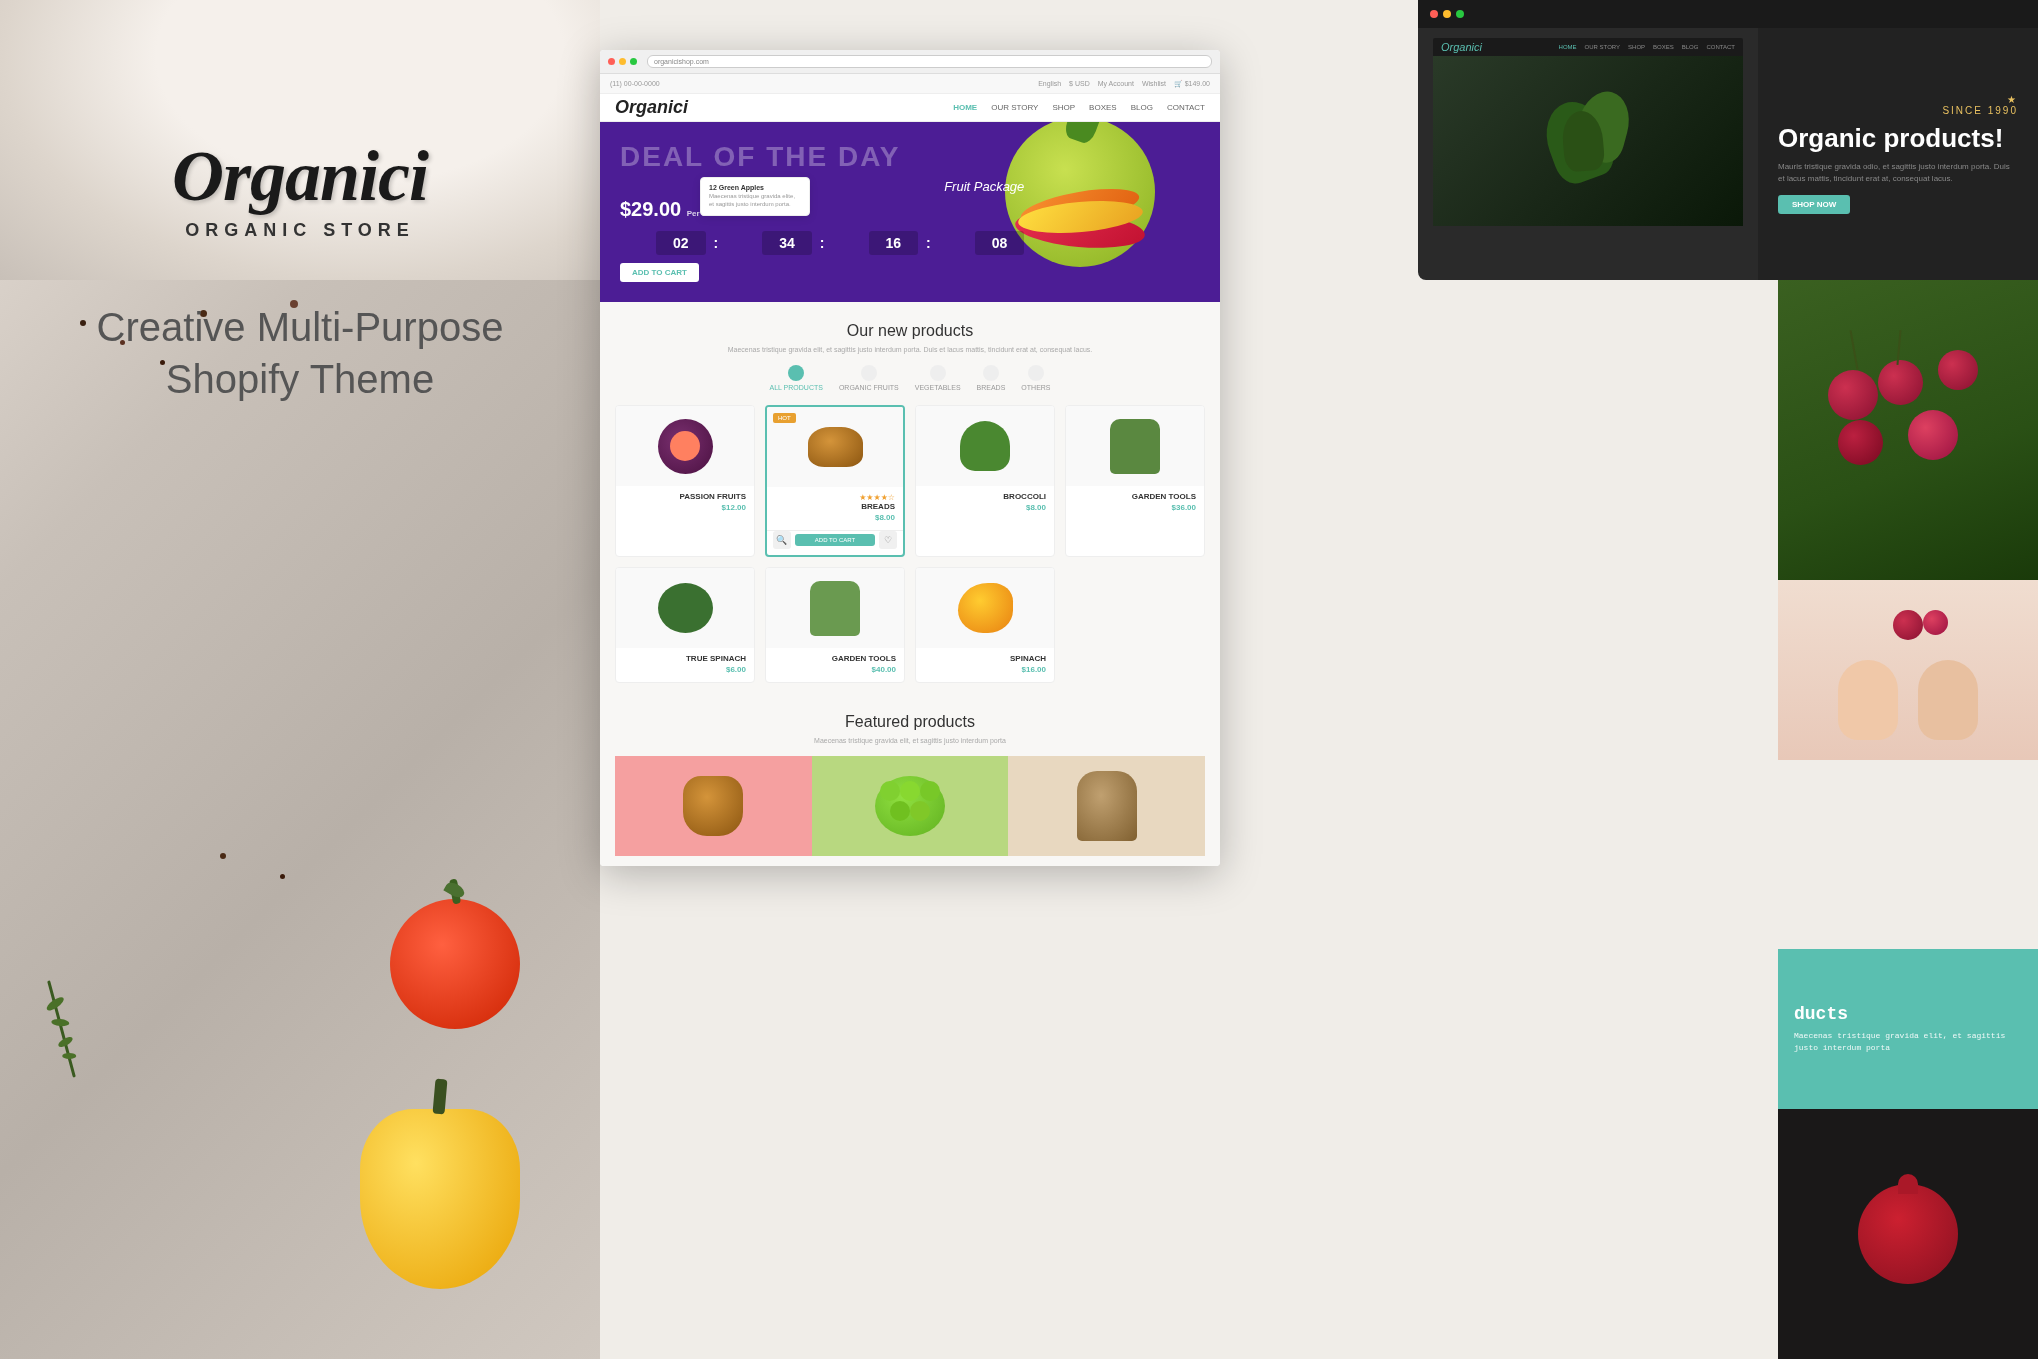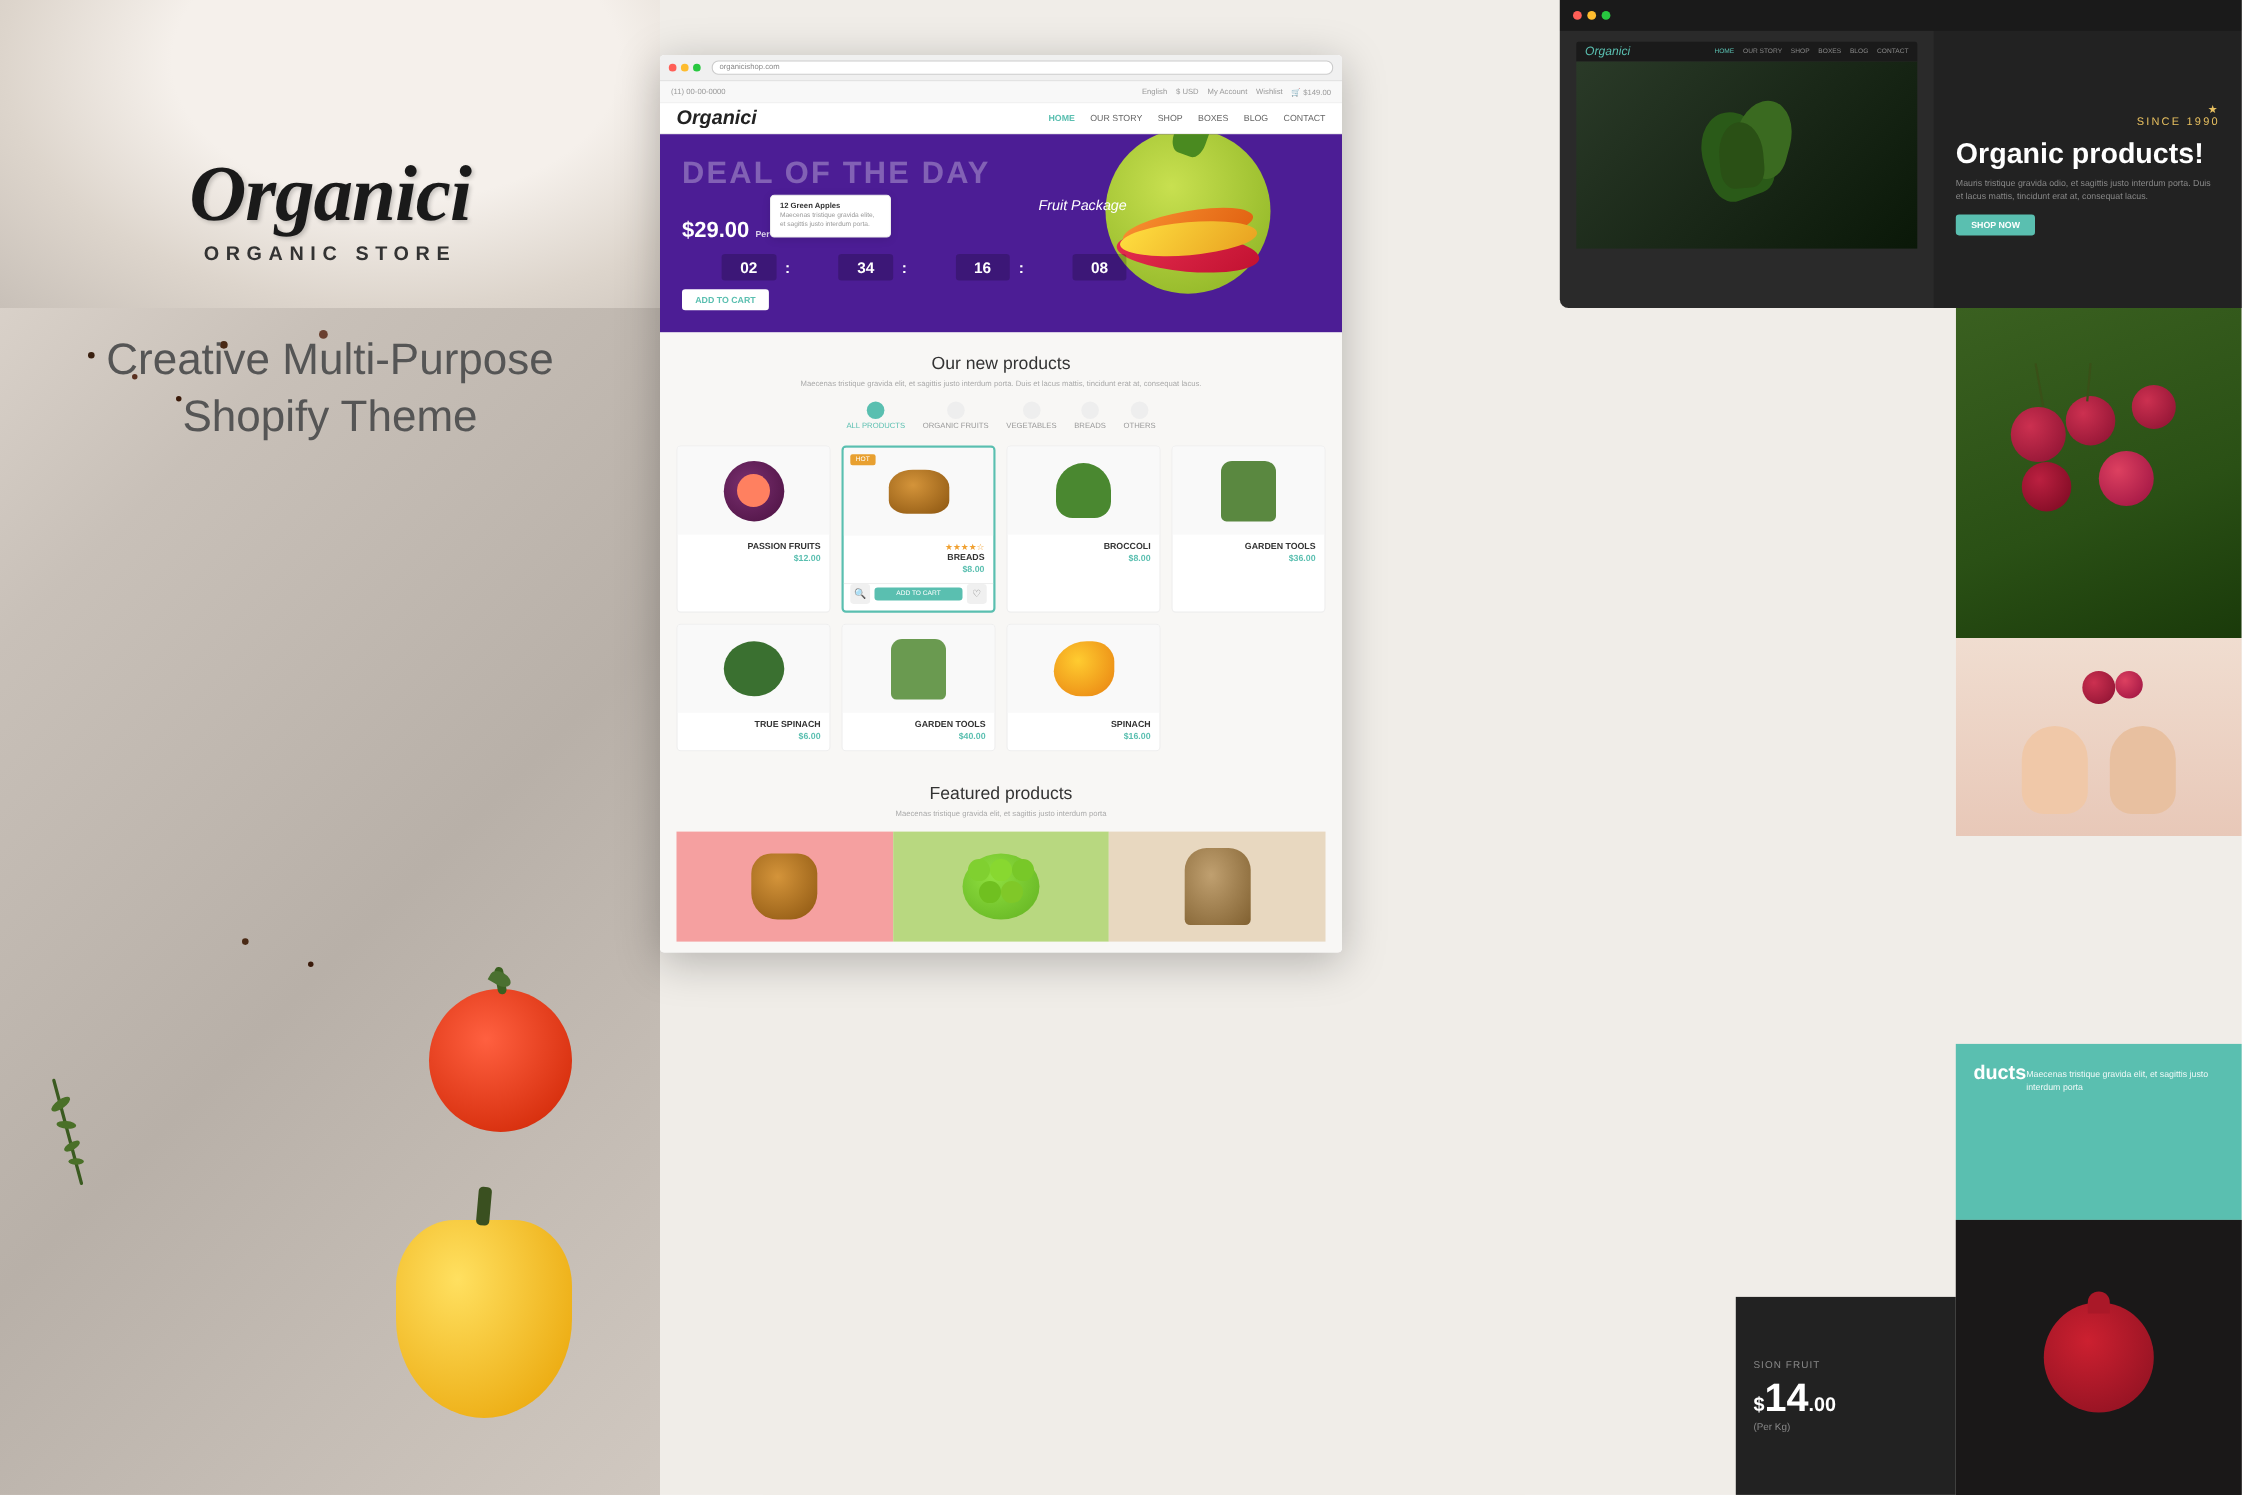--- a/index.html
+++ b/index.html
@@ -505,22 +505,23 @@
       background: linear-gradient(180deg, #f0ddd0, #e8c8b8);
       display: flex;
       align-items: center;
       justify-content: center;
     }
 
     .green-promo-content {
       padding: 16px;
       height: 100%;
       display: flex;
-      flex-direction: row;
-      justify-content: flex-end;
+      flex-direction: column;
+      justify-content: center;
+      font-family: Liberation Mono, monospace;
     }
   </style>
 </head>
 <body>
 
 <div class="left-panel">
   <div class="left-bg"></div>
   <div class="flour-texture"></div>
 
   <div class="spice-dot" style="width:6px;height:6px;top:320px;left:80px;background:#3a2010;"></div>
@@ -651,27 +652,20 @@
     <div style="position:absolute;bottom:0;left:0;width:100%;height:100%;background:#1a1818;display:flex;align-items:center;justify-content:center;">
 
       <div style="position:relative;">
         <div style="width:100px;height:100px;background:radial-gradient(circle at 40% 35%,#cc2030,#881020);border-radius:50%;position:relative;">
           <div style="position:absolute;top:-10px;left:50%;transform:translateX(-50%);width:20px;height:20px;background:#aa1828;border-radius:50% 50% 0 0;"></div>
         </div>
       </div>
     </div>
   </div>
 
-  <div style="position:absolute;bottom:0;right:260px;width:200px;height:180px;background:#222;padding:16px;display:flex;flex-direction:column;justify-content:center;">
-    <div style="color:#888;font-size:9px;letter-spacing:1px;">SION FRUIT</div>
-    <div style="color:white;font-size:36px;font-weight:bold;margin-top:4px;">
-      <span style="font-size:18px;">$</span><span>14</span><span style="font-size:18px;">.00</span>
-    </div>
-    <div style="color:#888;font-size:9px;">(Per Kg)</div>
-  </div>
 
   <div class="browser-mockup">
 
     <div class="browser-bar">
       <div class="browser-dots">
         <div class="browser-dot" style="background:#ff5f57;"></div>
         <div class="browser-dot" style="background:#febc2e;"></div>
         <div class="browser-dot" style="background:#28c840;"></div>
       </div>
       <div class="browser-url">

